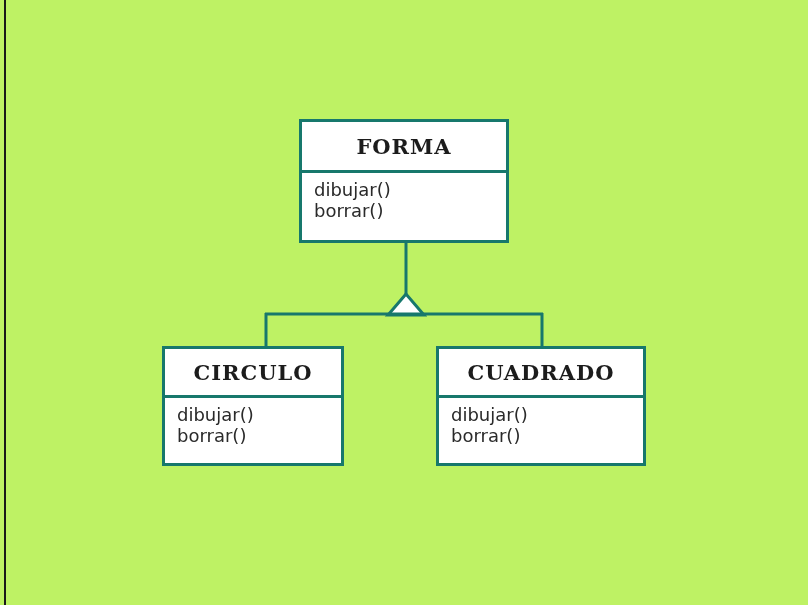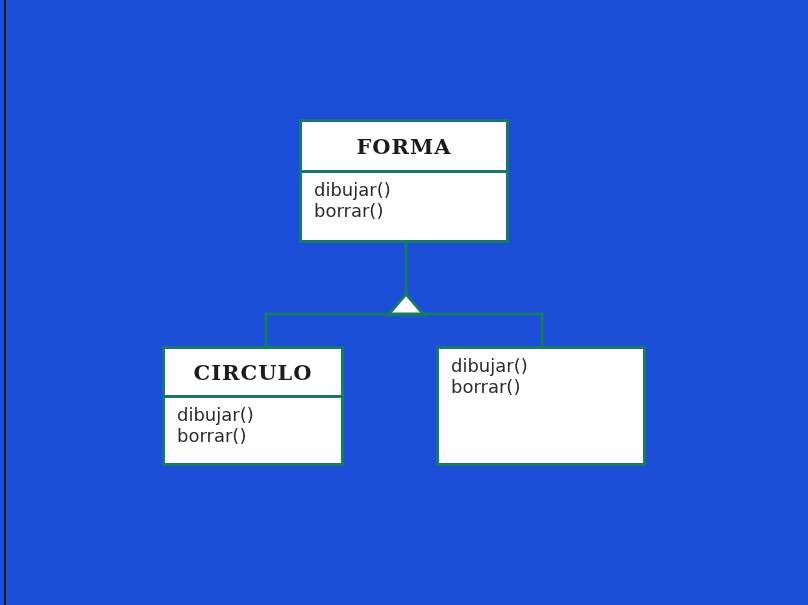--- a/index.html
+++ b/index.html
@@ -8,21 +8,21 @@
     padding: 0;
     background: #ffffff;
   }
   body {
     font-family: "DejaVu Sans", sans-serif;
   }
   #canvas {
     position: relative;
     width: 808px;
     height: 605px;
-    background: #1d4ed8;
+    background: #bef264;
     overflow: hidden;
   }
   
   .edge-band-left {
     position: absolute;
     left: 4px;
     top: 0;
     width: 2px;
     height: 605px;
     background: #191919;
@@ -147,19 +147,20 @@
 
   <div class="uml-class" id="class-circulo">
     <div class="uml-class-name">CIRCULO</div>
     <div class="uml-class-ops">
       <div class="uml-op">dibujar()</div>
       <div class="uml-op">borrar()</div>
     </div>
   </div>
 
   <div class="uml-class" id="class-cuadrado">
+    <div class="uml-class-name">CUADRADO</div>
     <div class="uml-class-ops">
       <div class="uml-op">dibujar()</div>
       <div class="uml-op">borrar()</div>
     </div>
   </div>
 
 </div>
 
 </body></html>

